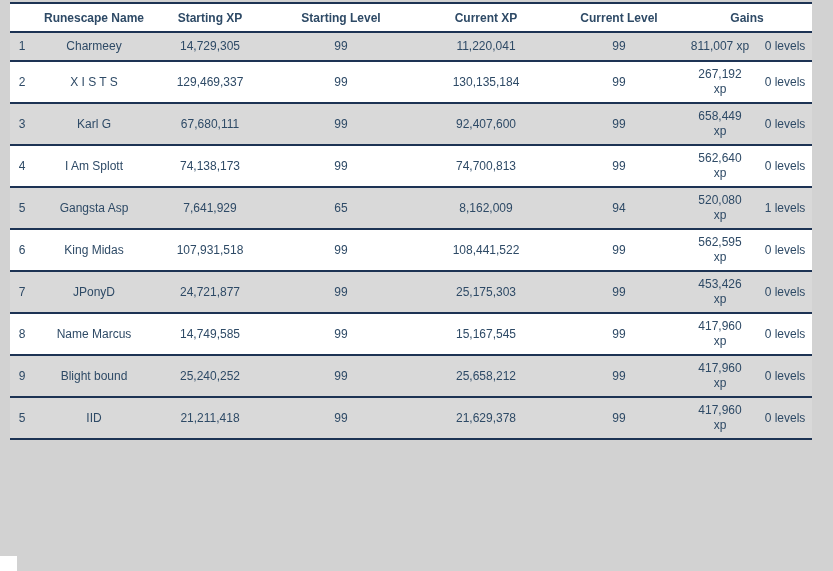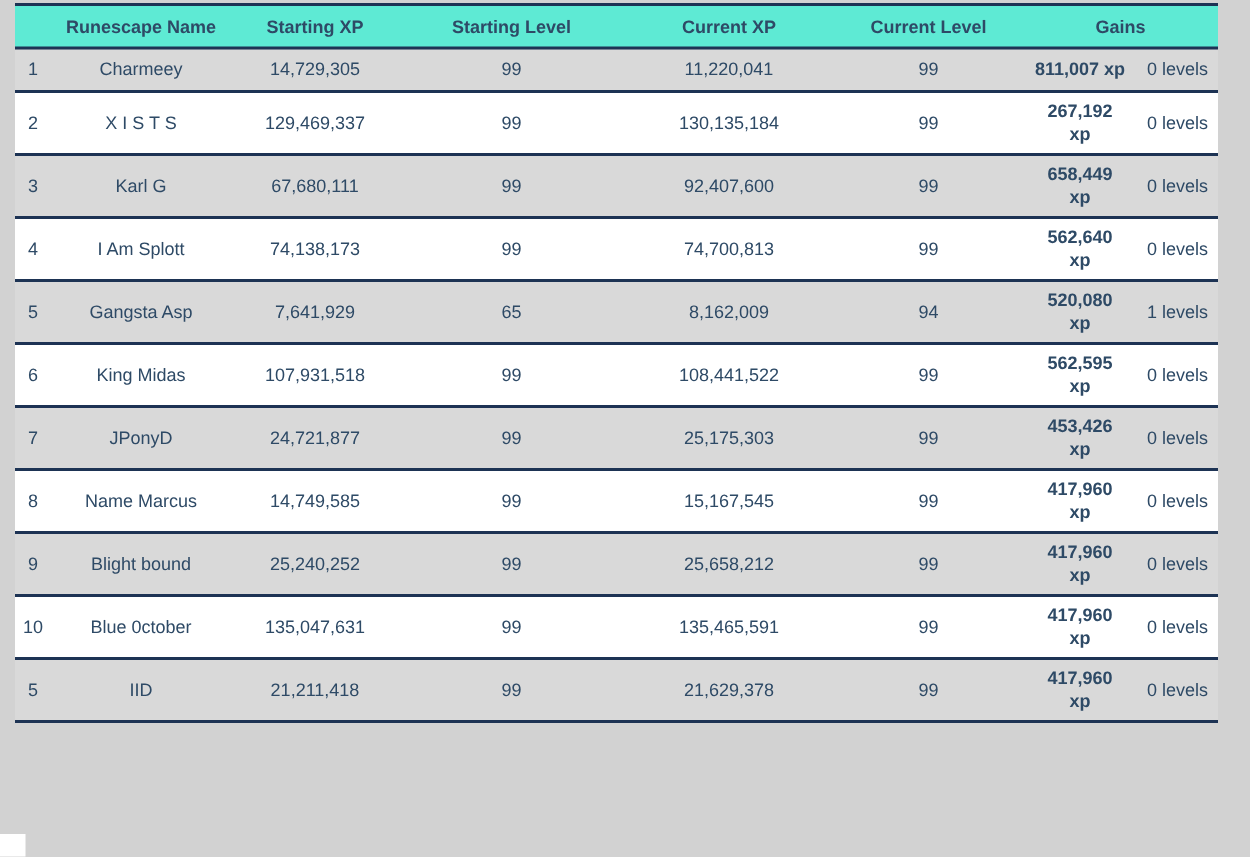--- a/index.html
+++ b/index.html
@@ -28,38 +28,38 @@
   .xp-table th, .xp-table td {
     text-align: center;
     vertical-align: middle;
     padding: 0 2px;
     border-bottom: 2px solid #1d3354;
     overflow: hidden;
   }
   .xp-table thead th {
     font-weight: bold;
     height: 27px;
-    background: #5eead4;
+    background: #ffffff;
   }
   .xp-table tbody tr {
     background: #ffffff;
   }
   .xp-table tbody tr.alt {
     background: #d9d9d9;
   }
   .xp-table tbody td {
     height: 40px;
     font-weight: normal;
     line-height: 15px;
   }
   .xp-table tbody tr.compact td {
     height: 27px;
   }
   .xp-table td.c-gains_xp {
-    font-weight: bold;
+    font-weight: normal;
     white-space: pre-line;
   }
   
   .col-rank   { width: 24px; }
   .col-name   { width: 120px; }
   .col-sxp    { width: 112px; }
   .col-slvl   { width: 150px; }
   .col-cxp    { width: 140px; }
   .col-clvl   { width: 126px; }
   .col-gxp    { width: 76px; }
@@ -191,31 +191,20 @@
         <td class="c-rank">9</td>
         <td class="c-name">Blight bound</td>
         <td class="c-starting_xp">25,240,252</td>
         <td class="c-starting_level">99</td>
         <td class="c-current_xp">25,658,212</td>
         <td class="c-current_level">99</td>
         <td class="c-gains_xp">417,960
 xp</td>
         <td class="c-gains_levels">0 levels</td>
       </tr>
-      <tr class="">
-        <td class="c-rank">10</td>
-        <td class="c-name">Blue 0ctober</td>
-        <td class="c-starting_xp">135,047,631</td>
-        <td class="c-starting_level">99</td>
-        <td class="c-current_xp">135,465,591</td>
-        <td class="c-current_level">99</td>
-        <td class="c-gains_xp">417,960
-xp</td>
-        <td class="c-gains_levels">0 levels</td>
-      </tr>
       <tr class="alt">
         <td class="c-rank">5</td>
         <td class="c-name">IID</td>
         <td class="c-starting_xp">21,211,418</td>
         <td class="c-starting_level">99</td>
         <td class="c-current_xp">21,629,378</td>
         <td class="c-current_level">99</td>
         <td class="c-gains_xp">417,960
 xp</td>
         <td class="c-gains_levels">0 levels</td>

